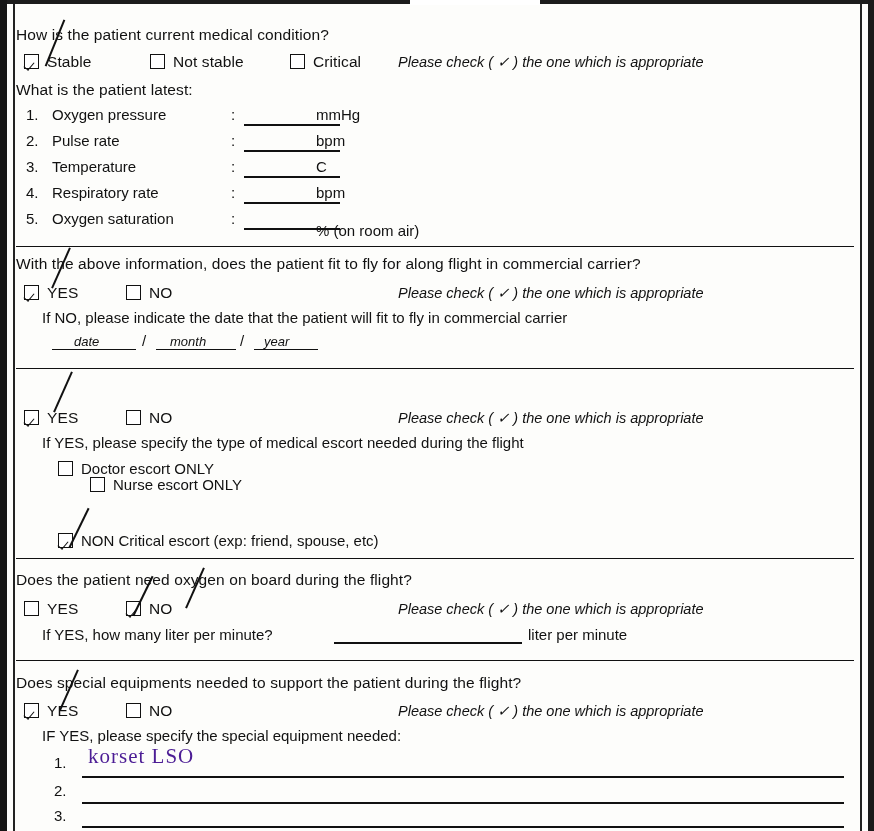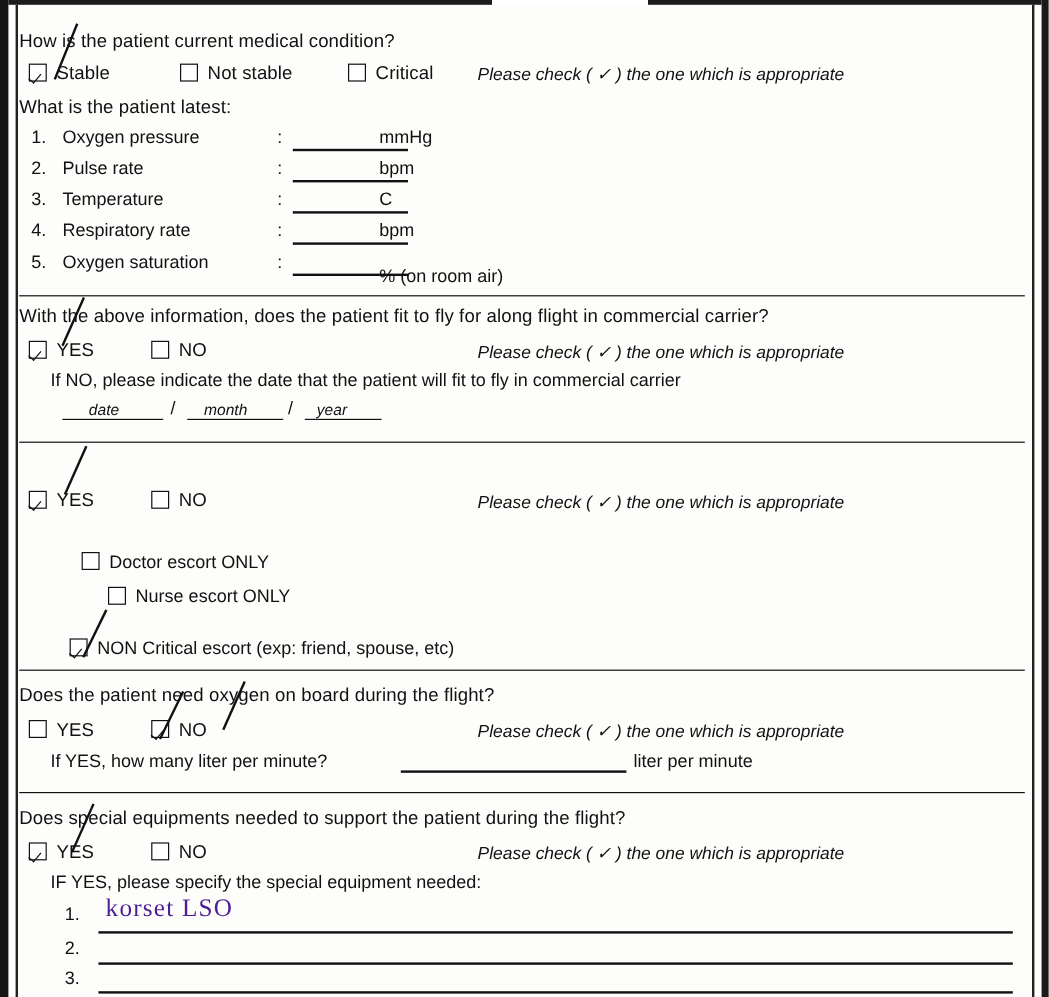--- a/index.html
+++ b/index.html
@@ -234,25 +234,26 @@
     <div class="stroke" style="left:46px; top:364px; width:2px; height:44px; transform:rotate(24deg);"></div>
 
     <div class="row q" style="left:8px; top:403px;">
       <span class="cb checked"></span><span class="opt">YES</span>
     </div>
     <div class="row q" style="left:110px; top:403px;">
       <span class="cb"></span><span class="opt">NO</span>
     </div>
     <div class="row note" style="left:382px; top:404px;">Please check ( ✓ ) the one which is appropriate</div>
 
-
-    <div class="row sub" style="left:52px; top:454px;">
+    <div class="row sub" style="left:26px; top:428px;">If YES, please specify the type of medical escort needed during the flight</div>
+
+    <div class="row sub" style="left:42px; top:454px;">
       <span class="cb"></span><span class="opt">Doctor escort ONLY</span>
     </div>
-    <div class="row sub" style="left:42px; top:483px;padding-left:32px;">
+    <div class="row sub" style="left:42px; top:470px;padding-left:32px;">
       <span class="cb"></span><span class="opt">Nurse escort ONLY</span>
     </div>
     <div class="row sub" style="left:42px; top:526px;">
       <span class="cb checked"></span><span class="opt">NON Critical escort (exp: friend, spouse, etc)</span>
     </div>
     <div class="stroke" style="left:62px; top:500px; width:2px; height:44px; transform:rotate(26deg);"></div>
 
     <div class="hr-thin" style="left:0px; top:552px; width:838px;"></div>
 
     <div class="row q" style="left:0px; top:565px;">Does the patient need oxygen on board during the flight?</div>

